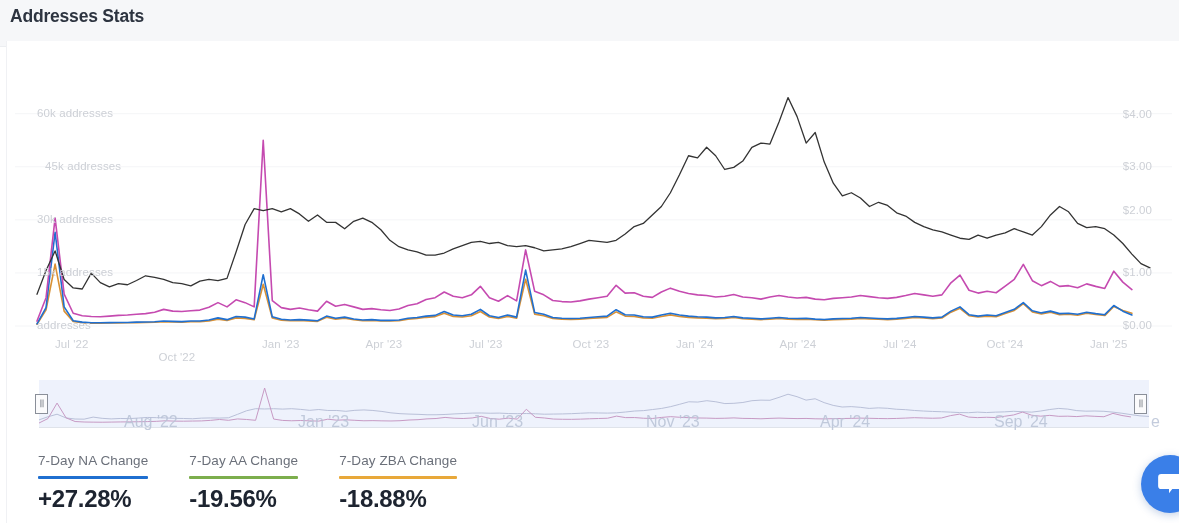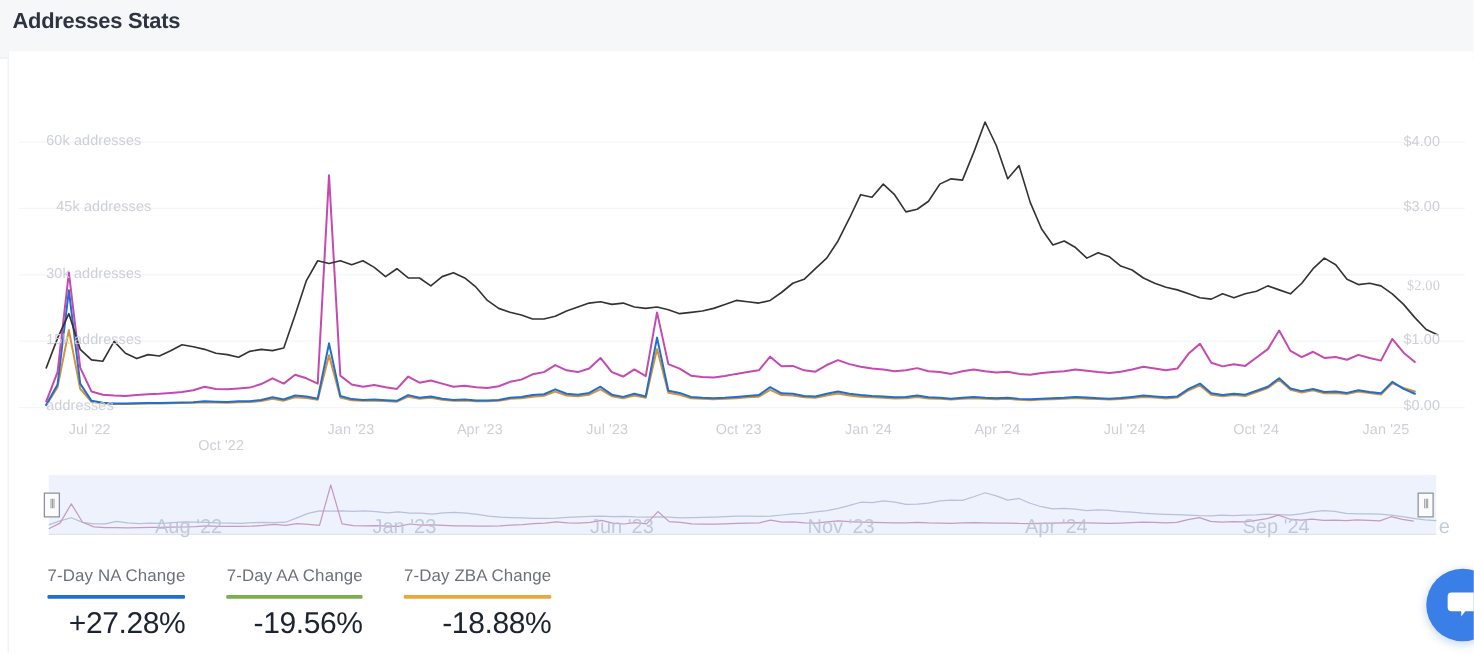--- a/index.html
+++ b/index.html
@@ -63,28 +63,28 @@
   }
   .nav-handle span { font-size: 10px; color:#7b8089; line-height:1; letter-spacing:-1px;}
   .nav-handle.left { left: 6px; }
   .nav-handle.right { left: 1105px; }
   .nav-label {
     position: absolute; font-size: 16px; color: #b9c3d6; white-space: nowrap;
     opacity: .85;
   }
 
   
-  .stats { position: absolute; left: 31px; top: 412px; display: flex; gap: 4px; }
+  .stats { position: absolute; left: 31px; top: 412px; display: flex; gap: 12px; }
   .stat { position: relative; padding: 0 14px 0 0; margin-right: 15px; }
   .stat-label {
     font-size: 13.5px; color: #6b707a; white-space: nowrap; letter-spacing:.1px;
   }
   .stat-rule { height: 3px; margin-top: 8px; margin-bottom: 6px; border-radius: 1px; }
   .stat-value {
-    font-size: 24px; font-weight: normal; color: #1d2430; letter-spacing: -0.3px; text-align: right;
+    font-size: 24px; font-weight: bold; color: #1d2430; letter-spacing: -0.3px;
   }
 
   
   .chat-fab {
     position: absolute; left: 1141px; top: 455px; width: 58px; height: 58px;
     border-radius: 50%; background: #3a7fe8;
     display:flex; align-items:center; justify-content:center;
     box-shadow: 0 2px 8px rgba(40,90,170,.28);
     cursor: pointer;
   }
@@ -115,21 +115,21 @@
       <div id="yLabels">
           <div class="axis-label" style="left: 30px; top: 278px;">addresses</div>
           <div class="axis-label" style="left: 30px; top: 224.923px;">15k addresses</div>
           <div class="axis-label" style="left: 30px; top: 171.846px;">30k addresses</div>
           <div class="axis-label" style="left: 38px; top: 118.769px;">45k addresses</div>
           <div class="axis-label" style="left: 30px; top: 65.6923px;">60k addresses</div>
         </div>
       <div id="y2Labels">
           <div class="axis-label right" style="right: 28px; top: 278px;">$0.00</div>
           <div class="axis-label right" style="right: 28px; top: 225.126px;">$1.00</div>
-          <div class="axis-label right" style="right: 28px; top: 182px; font-family: Liberation Serif, serif;">$2.00</div>
+          <div class="axis-label right" style="right: 28px; top: 163px;">$2.00</div>
           <div class="axis-label right" style="right: 28px; top: 119.379px;">$3.00</div>
           <div class="axis-label right" style="right: 28px; top: 66.5057px;">$4.00</div>
         </div>
       <div id="xLabels">
           <div class="axis-label" style="left: 48px; top: 297px;">Jul '22</div>
           <div class="axis-label" style="left: 151.5px; top: 310px;">Oct '22</div>
           <div class="axis-label" style="left: 255px; top: 297px;">Jan '23</div>
           <div class="axis-label" style="left: 358.5px; top: 297px;">Apr '23</div>
           <div class="axis-label" style="left: 462px; top: 297px;">Jul '23</div>
           <div class="axis-label" style="left: 565.5px; top: 297px;">Oct '23</div>

